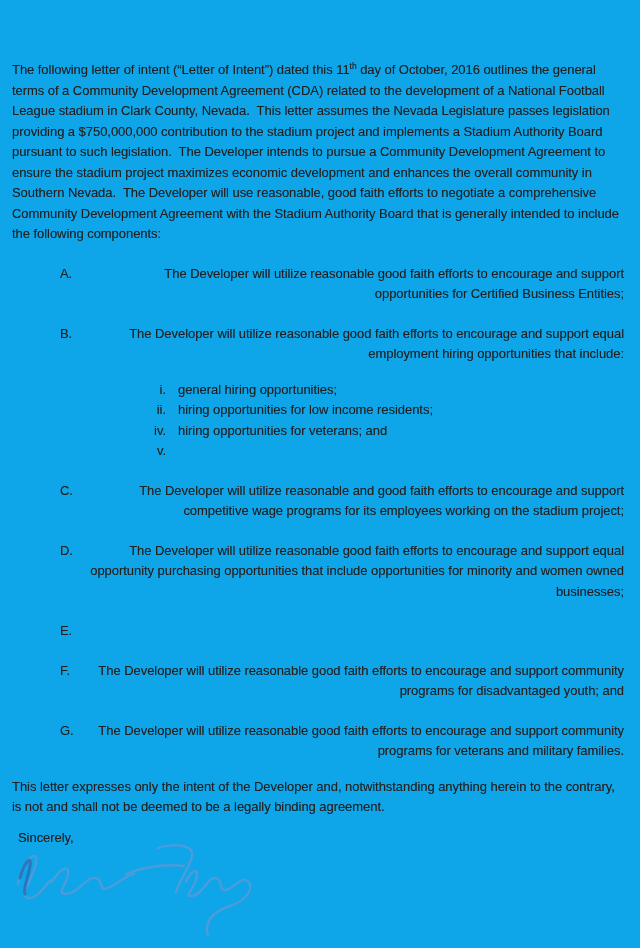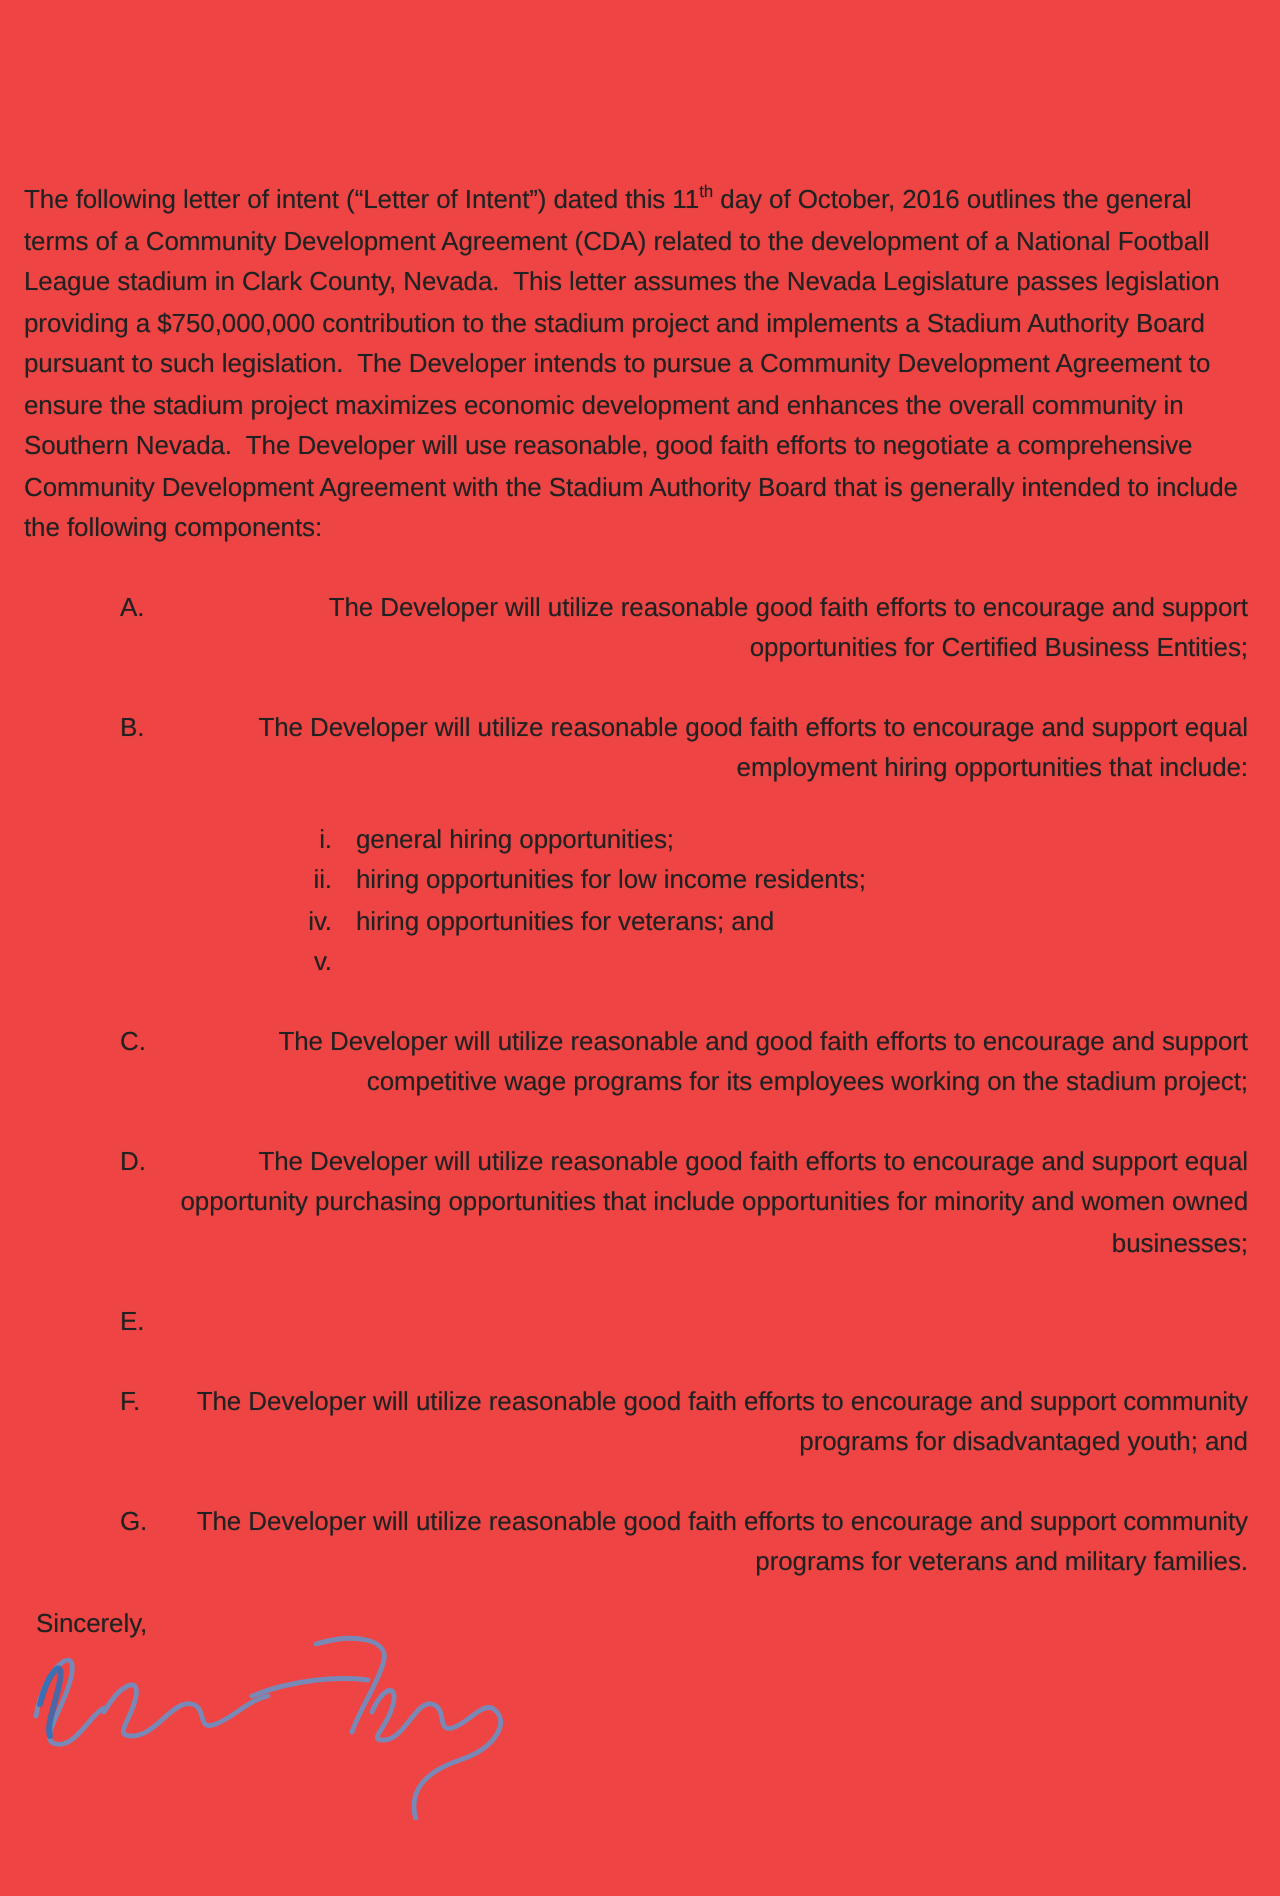--- a/index.html
+++ b/index.html
@@ -1,25 +1,25 @@
 <!DOCTYPE html>
 <html><head>
 <meta charset="utf-8">
 <style>
   html, body { margin: 0; padding: 0; background: #ffffff; }
   .page {
     position: relative;
     width: 640px;
     height: 948px;
-    background: #ef4444;
+    background: #0ea5e9;
     overflow: hidden;
     font-family: "Liberation Sans", sans-serif;
     color: #212121;
     box-sizing: border-box;
-    padding: 90px 16px 0 12px;
+    padding: 60px 16px 0 12px;
     font-size: 13px;
     line-height: 20.5px;
     letter-spacing: -0.05px;
     text-shadow: 0 0 0.5px rgba(45,45,45,0.45);
   }
   .para { margin: 0; white-space: pre-wrap; }
   sup { font-size: 8.5px; vertical-align: super; line-height: 0; }
 
   .alpha-item {
     display: flex;
@@ -101,20 +101,21 @@
   <div class="alpha-item">
     <span class="item-label">F.</span>
     <span class="item-text">The Developer will utilize reasonable good faith efforts to encourage and support community programs for disadvantaged youth; and</span>
   </div>
 
   <div class="alpha-item">
     <span class="item-label">G.</span>
     <span class="item-text">The Developer will utilize reasonable good faith efforts to encourage and support community programs for veterans and military families.</span>
   </div>
 
+  <p class="para closing">This letter expresses only the intent of the Developer and, notwithstanding anything herein to the contrary, is not and shall not be deemed to be a legally binding agreement.</p>
 
   <p class="para signoff">Sincerely,</p>
 
   <div class="signature-wrap">
     <svg width="300" height="96" viewBox="0 0 300 96" xmlns="http://www.w3.org/2000/svg">
       <g fill="none" stroke-linecap="round" stroke-linejoin="round" stroke-width="2.4" opacity="0.8" stroke="#5b9bd5">
         <path d="M10,44 C14,20 30,8 28,22 C26,38 10,56 20,58 C30,60 38,42 44,40"></path>
         <path d="M44,42 C52,28 62,24 60,34 C58,46 48,54 58,54 C70,54 78,36 88,38 C96,40 90,52 100,48 C110,44 116,36 126,34"></path>
         <path d="M150,8 C170,2 186,6 184,16 C182,26 172,40 168,52"></path>
         <path d="M118,34 C138,26 160,24 176,26"></path>

